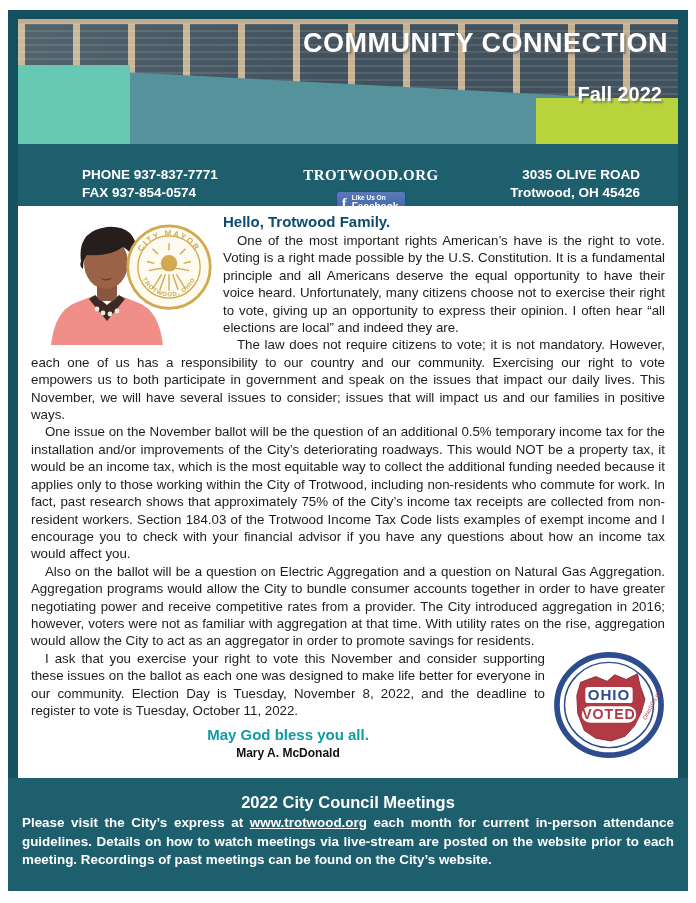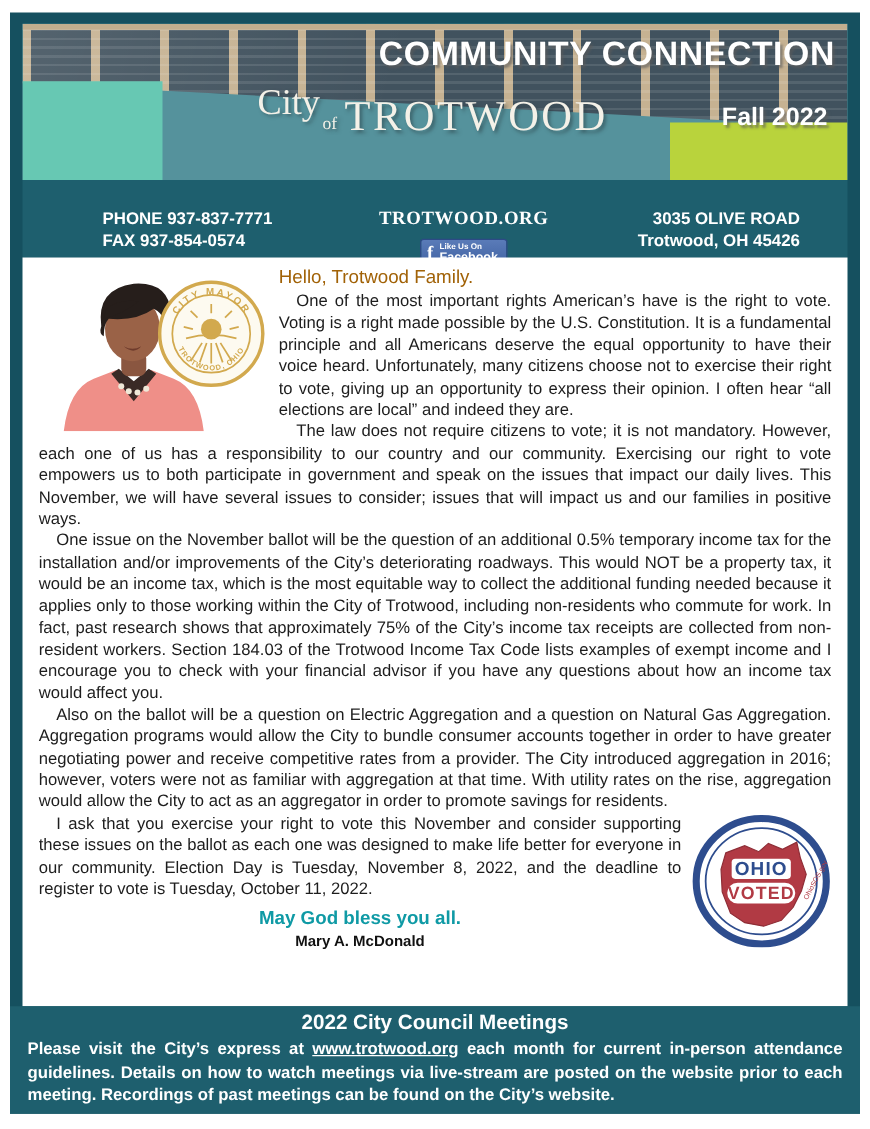--- a/index.html
+++ b/index.html
@@ -43,47 +43,42 @@
   .fb-txt .l1 { font-size:6.5px; line-height:1.1; }
   .fb-txt .l2 { font-size:10px; line-height:1.1; }
 
   
   .content { flex:1; background:#ffffff; padding:7px 13px 0; overflow:hidden; color:#1d1d1d; }
   .mayor-figure { float:left; width:182px; height:128px; position:relative; margin:4px 10px 2px 0; }
   .mayor-figure svg { display:block; }
   .seal { position:absolute; right:0; top:6px; }
 
   h1.msg-title { font-size:17px; font-weight:bold; color:#111; text-align:center; margin:3px 0 3px; }
-  h2.greeting { font-size:15px; font-weight:normal; color:#a16207; margin:0 0 2px 14px; }
+  h2.greeting { font-size:15px; font-weight:bold; color:#0c4a6e; margin:0 0 2px 14px; }
   .content p.body { font-size:13.3px; line-height:17.4px; text-align:justify; text-indent:14px; }
   .sticker-figure { float:right; width:112px; height:106px; margin:2px 0 0 8px; }
   p.blessing { font-size:15px; font-weight:bold; color:#0f9aa5; text-align:center; margin:7px 0 3px; }
   p.sig-name, p.sig-title { font-size:12px; font-weight:bold; color:#111; text-align:center; line-height:1.25; }
 
   
-  .site-footer { height:86px; background:#1e5f6e; color:#ffffff; padding:3px 14px 0; overflow:hidden;
+  .site-footer { height:113px; background:#1e5f6e; color:#ffffff; padding:14px 14px 0; overflow:hidden;
                  margin:0 -10px; }
   .site-footer h3 { font-size:16.5px; text-align:center; margin:1px 0 2px; }
   .site-footer p { font-size:13.4px; font-weight:bold; line-height:18.6px; text-align:justify; }
   .site-footer .link { text-decoration:underline; cursor:pointer; }
 </style>
 </head>
 <body>
 
 <div class="frame">
 
   <header class="photo">
     <div class="windows"></div>
     <div class="aqua"></div>
     <div class="lime"></div>
-    <div class="sign">
-      <span class="city">City</span>
-      <span class="of">of</span>
-      <span class="trot">TROTWOOD</span>
-    </div>
     <div class="masthead-title">COMMUNITY CONNECTION</div>
     <div class="masthead-issue">Fall 2022</div>
   </header>
 
   <div class="contact">
     <div class="c-left">
       <div>PHONE 937-837-7771</div>
       <div>FAX 937-854-0574</div>
     </div>
     <div class="c-center">

